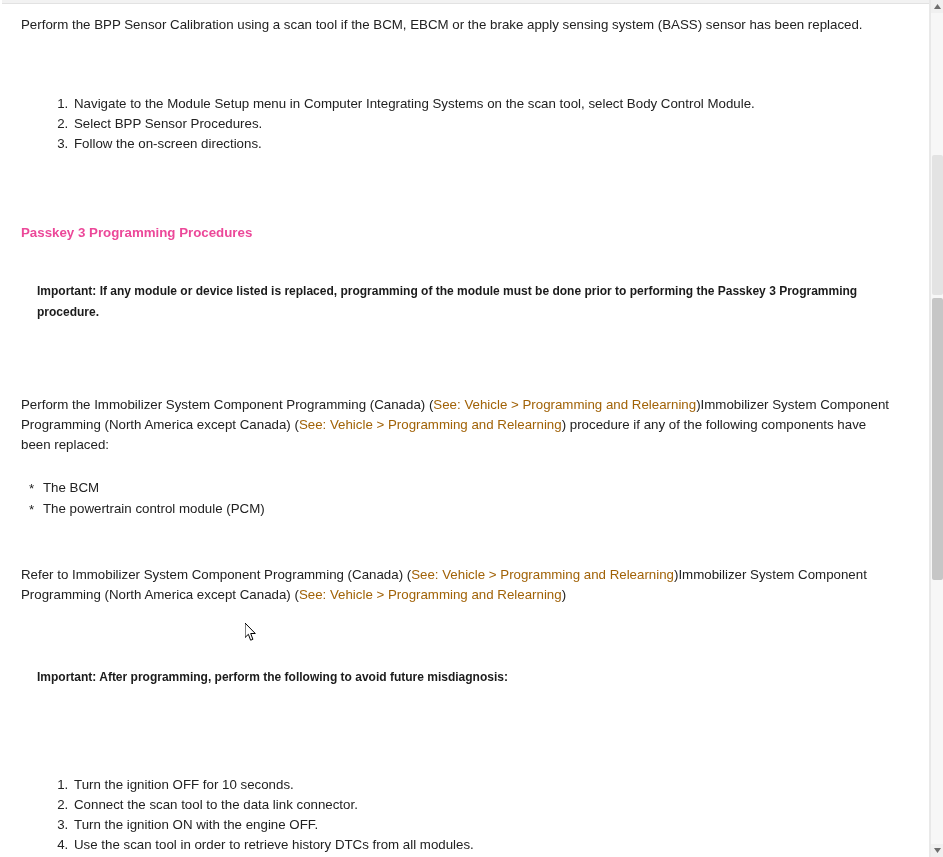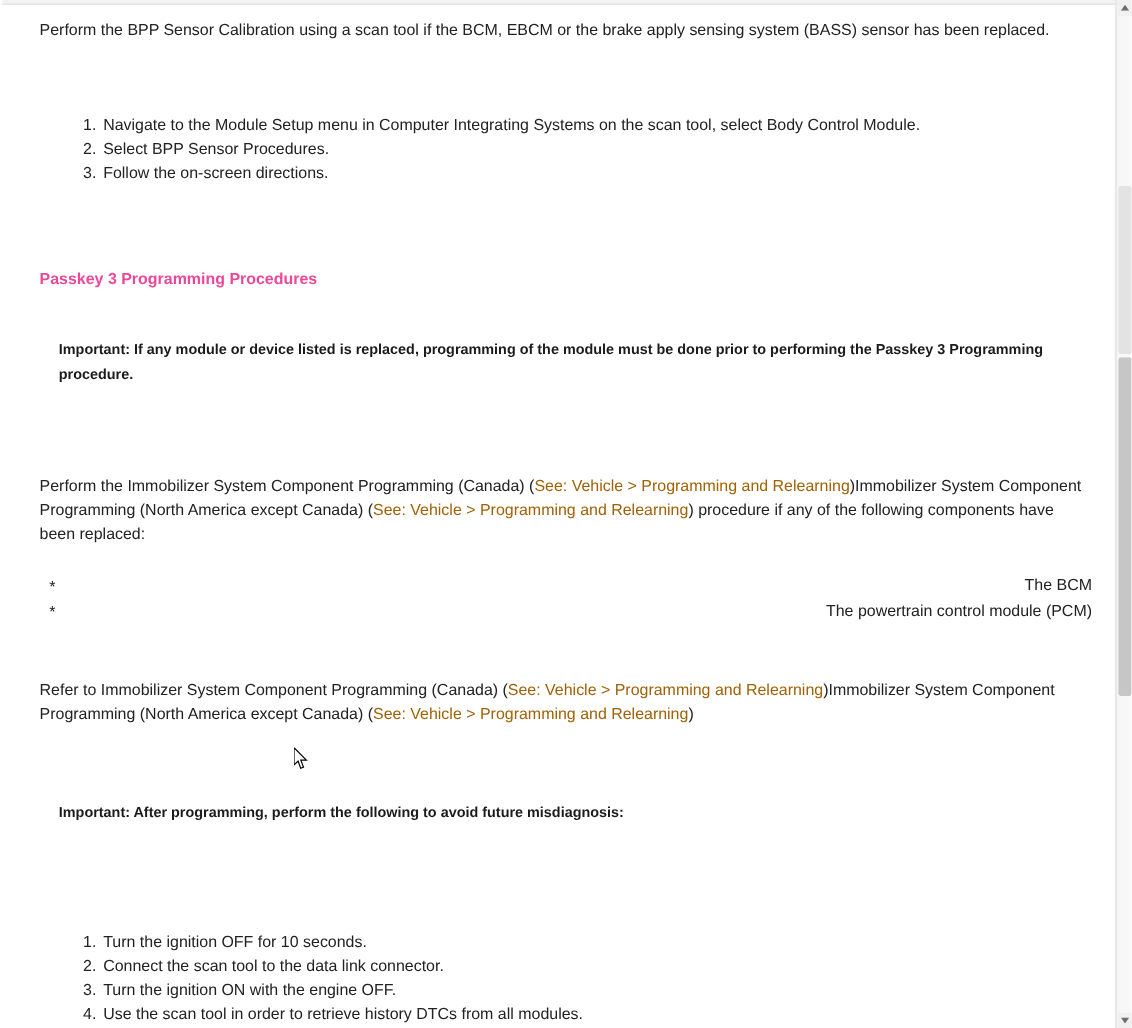--- a/index.html
+++ b/index.html
@@ -22,21 +22,21 @@
     position: absolute;
     top: 0; left: 0;
     width: 930px;
     height: 4px;
     background: #f2f2f2;
     border-bottom: 1px solid #e2e2e2;
   }
   .doc {
     position: absolute;
     top: 5px;
-    left: 12px;
+    left: 0;
     width: 920px;
     height: 852px;
     padding: 10px 22px 0 21px;
     overflow: hidden;
     color: #222222;
     font-size: 13.3px;
     line-height: 20px;
   }
   .para {
     margin: 0 0 0 0;
@@ -73,21 +73,20 @@
   }
   ul.starlist {
     margin: 0;
     padding: 0;
     list-style: none;
   }
   ul.starlist li {
     line-height: 21px;
     padding-left: 22px;
     position: relative;
-    text-align: right;
   }
   ul.starlist li::before {
     content: "*";
     position: absolute;
     left: 8px;
     top: 1px;
     color: #222;
   }
   a.xref {
     color: #a16207;

